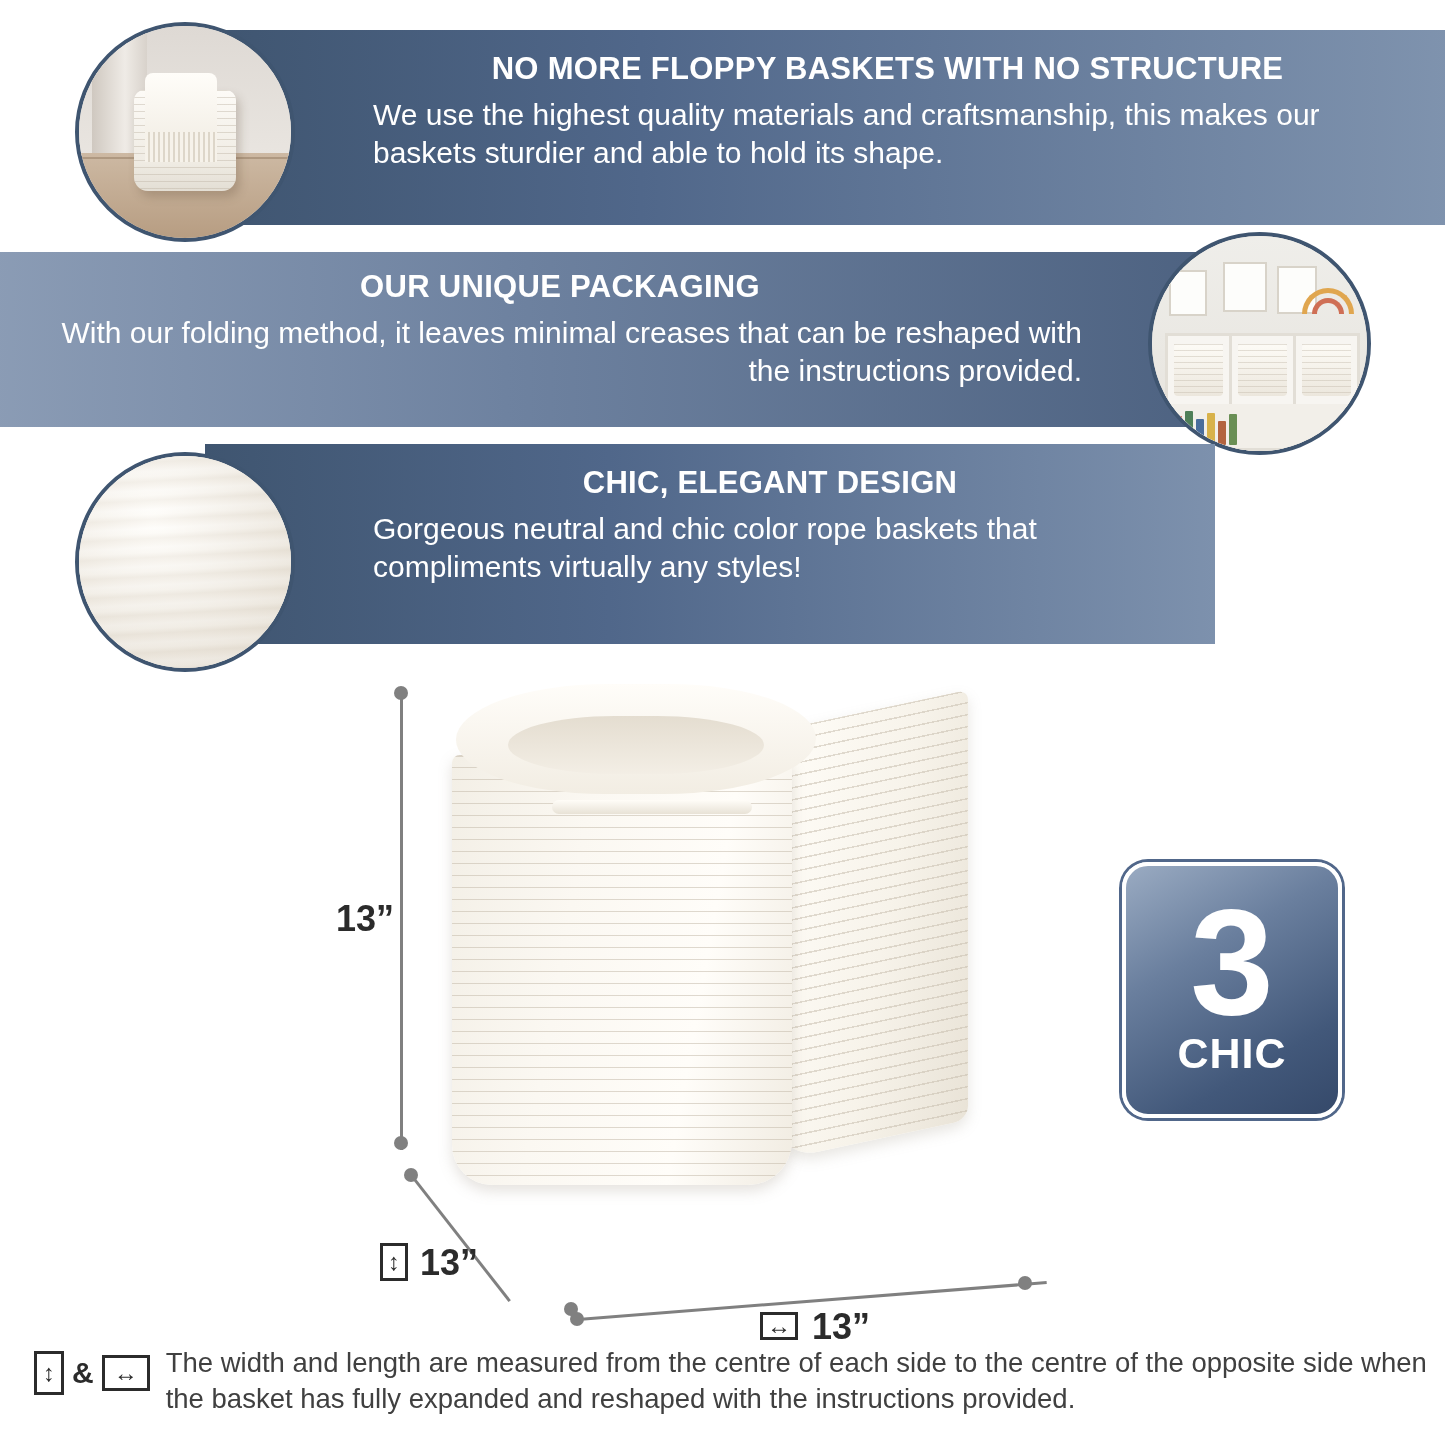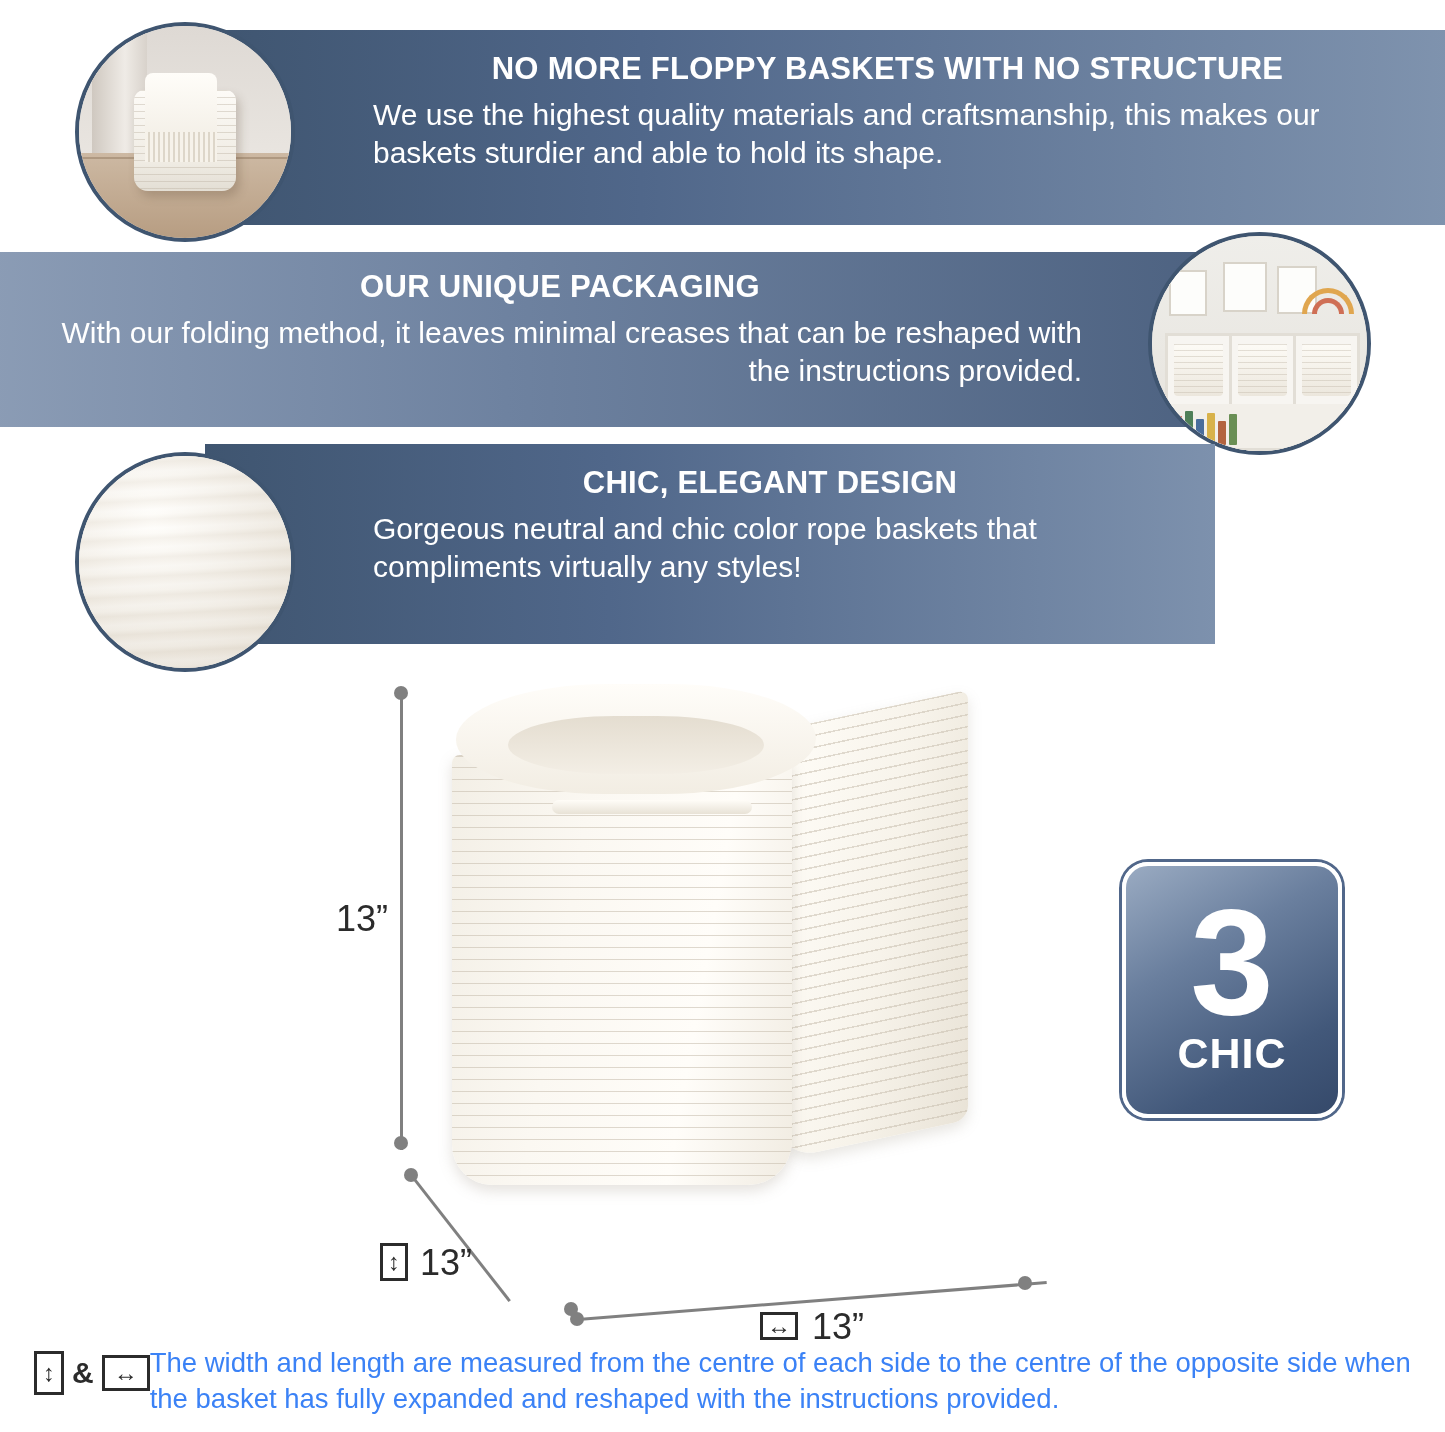--- a/index.html
+++ b/index.html
@@ -239,21 +239,21 @@
   }
   .dot {
     position: absolute;
     width: 14px; height: 14px;
     border-radius: 50%;
     background: #808080;
   }
   .dim-label {
     position: absolute;
     font-size: 36px;
-    font-weight: normal;
+    font-weight: bold;
     color: #2b2b2b;
     font-family: "Liberation Sans", sans-serif;
   }
   .icon-box {
     position: absolute;
     border: 3px solid #2b2b2b;
     box-sizing: border-box;
     background: #ffffff;
     display: flex;
     align-items: center;
@@ -312,23 +312,24 @@
     align-items: center;
     gap: 8px;
     margin-top: 6px;
   }
   .footer-amp {
     font-size: 30px;
     font-weight: bold;
     color: #2b2b2b;
   }
   .footer-text {
+    margin-left: 16px;
     font-size: 27.5px;
     line-height: 1.32;
-    color: #3b82f6;
+    color: #404040;
   }
 </style>
 </head>
 <body>
 
 <div class="banner banner-1">
   <h2>NO MORE FLOPPY BASKETS WITH NO STRUCTURE</h2>
   <p>We use the highest quality materials and craftsmanship, this makes our baskets sturdier and able to hold its shape.</p>
 </div>
 

